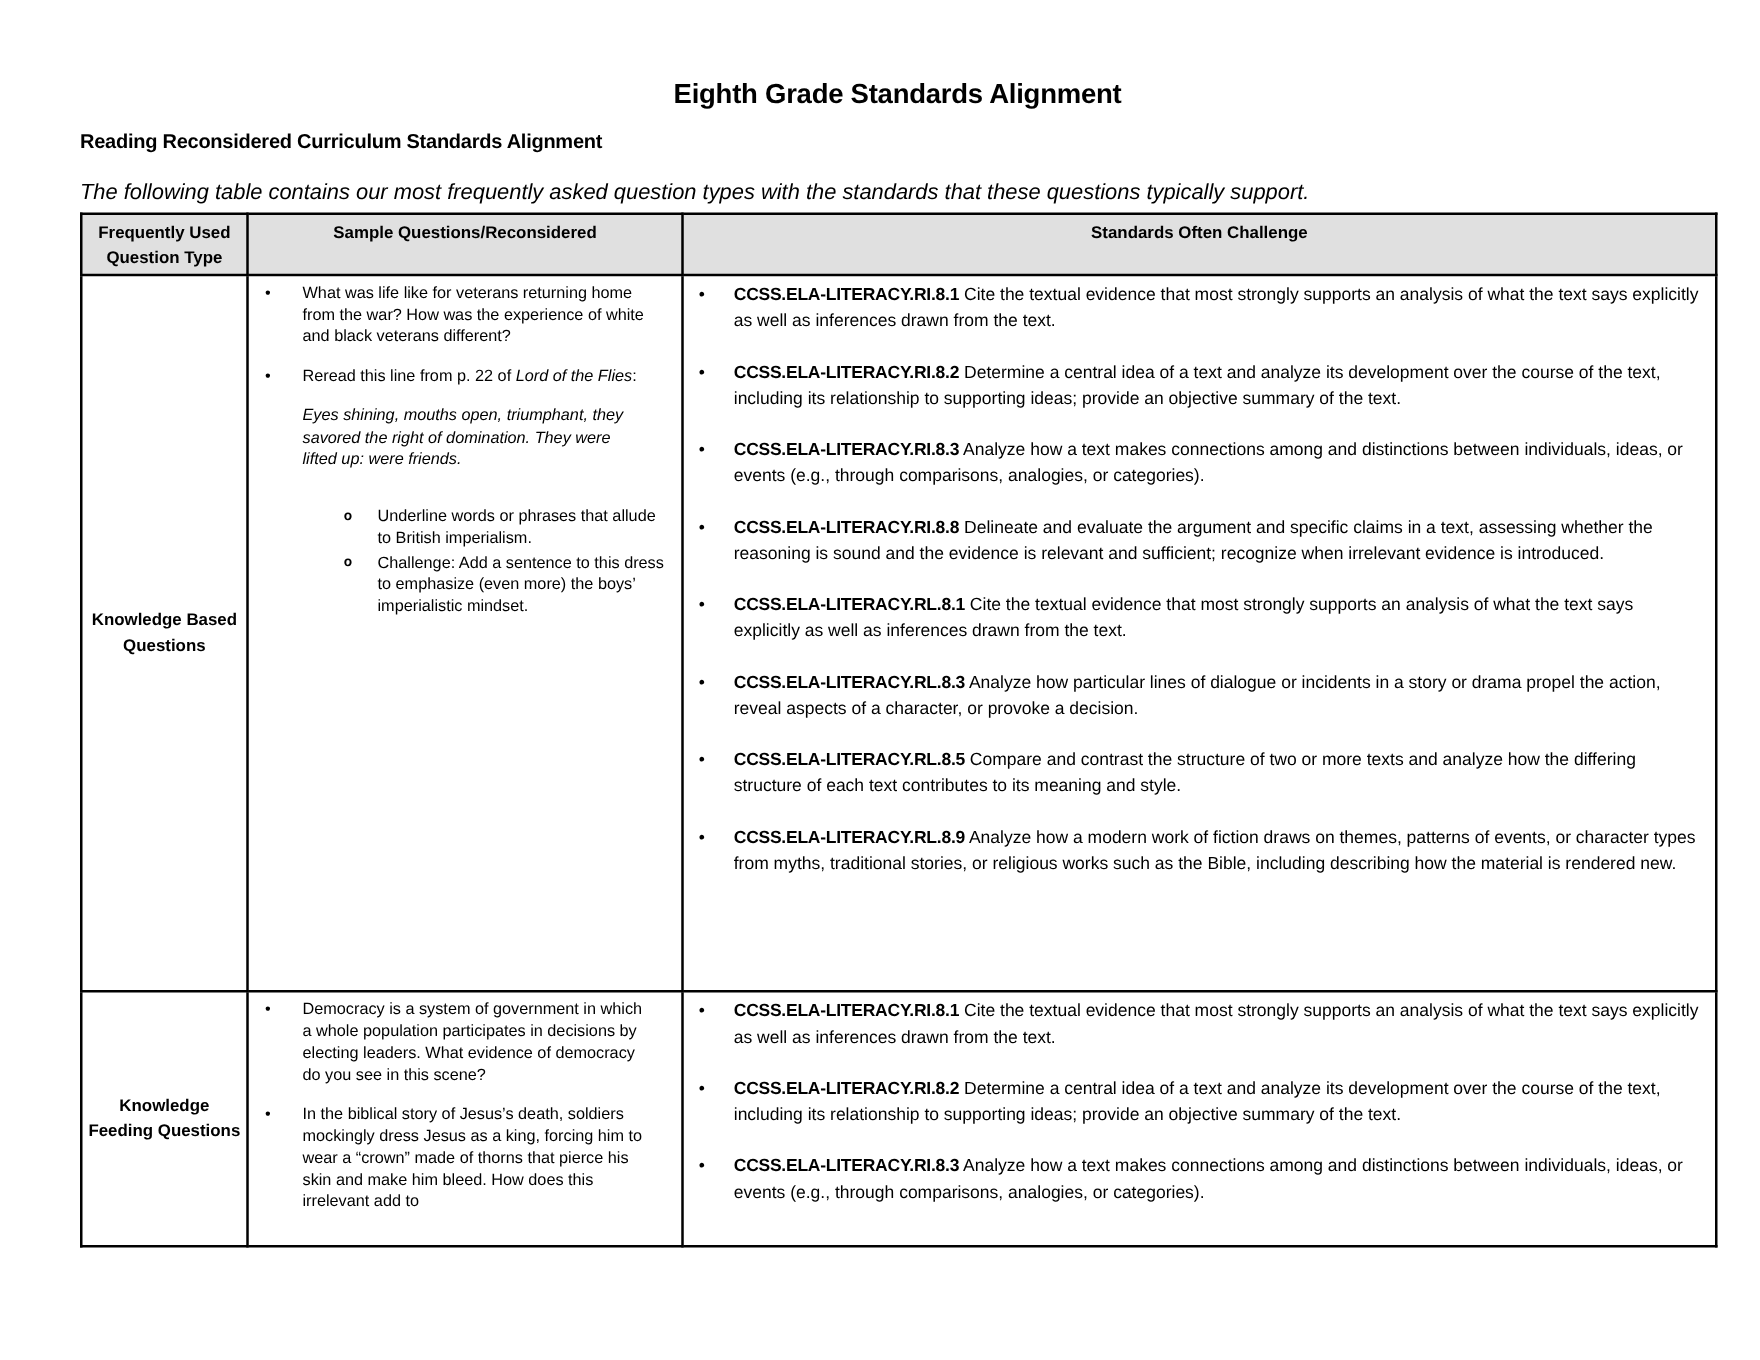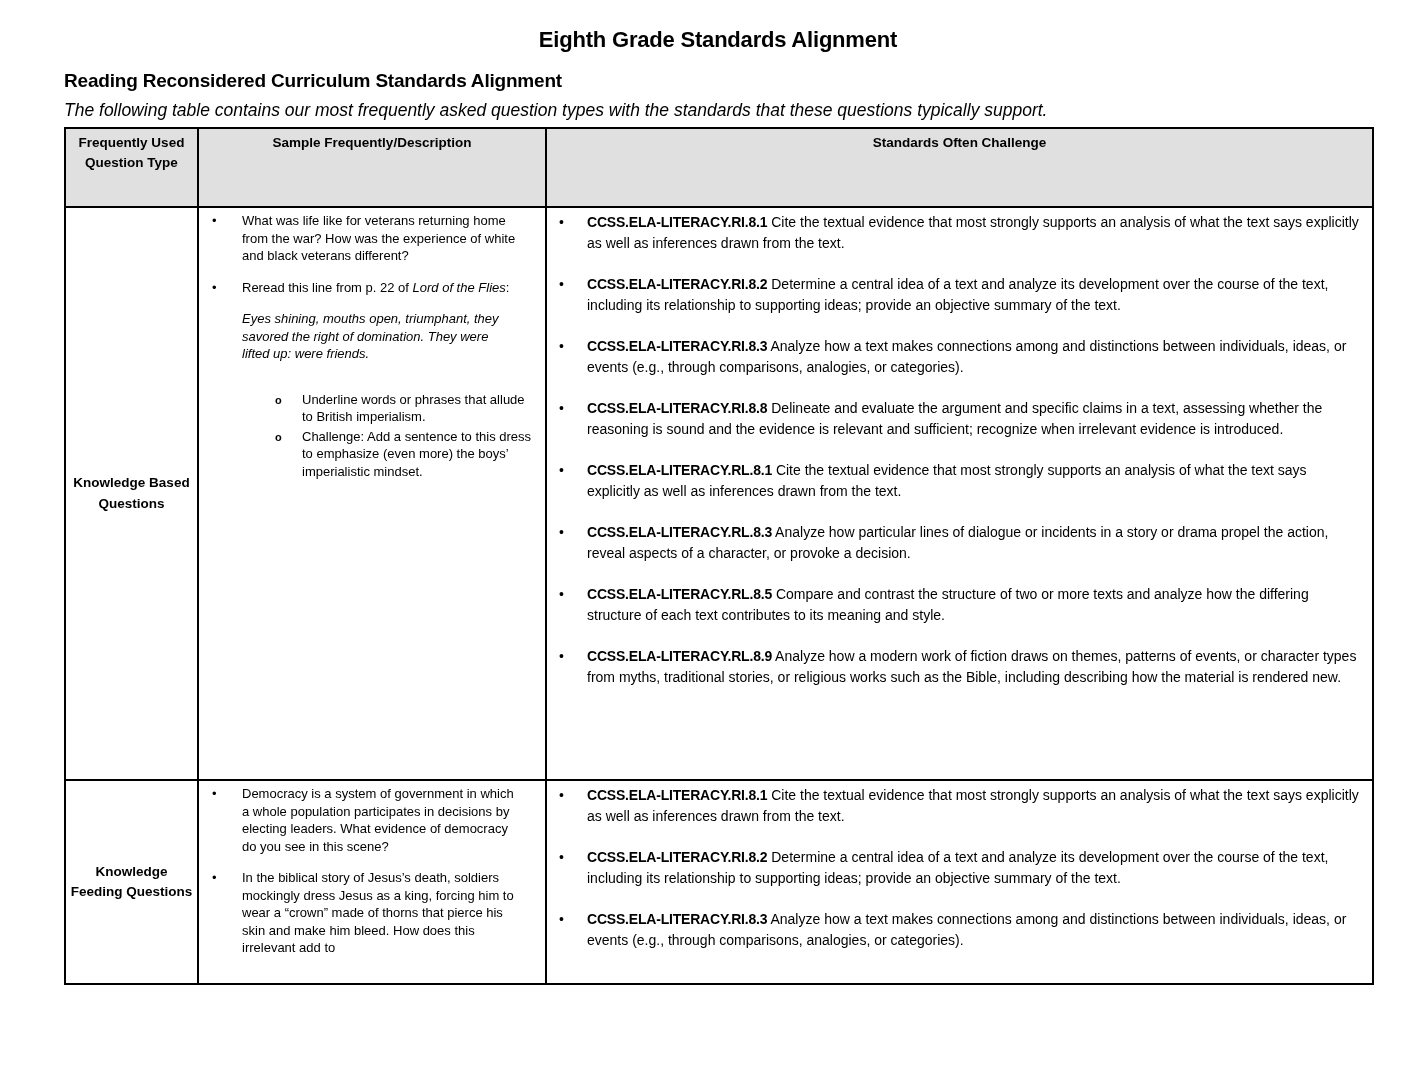--- a/index.html
+++ b/index.html
@@ -5,51 +5,51 @@
   * { box-sizing: border-box; }
   html, body { margin: 0; padding: 0; }
   body {
     width: 1408px; height: 1088px;
     background: #ffffff; color: #000;
     font-family: "Liberation Sans", sans-serif;
     overflow: hidden;
   }
   .doc { padding: 0 34px 0 64px; }
   .doc-title {
-    padding-top: 27px;
+    padding-top: 62px;
     text-align: center;
     font-weight: bold;
     font-size: 22px;
     letter-spacing: -0.2px;
     width: 1308px;
   }
   .section-heading {
     margin-top: 17px;
     font-weight: bold;
-    font-size: 19px;
+    font-size: 16px;
     letter-spacing: -0.2px;
   }
   .intro-text {
-    margin-top: 8px;
+    margin-top: 20px;
     font-style: italic;
     font-size: 17.5px;
   }
   table.standards-table {
     border-collapse: collapse;
     table-layout: fixed;
     width: 1308px;
     margin-top: 6px;
   }
   th, td { border: 2px solid #000; padding: 0; vertical-align: top; }
   th {
     background: #e0e0e0;
     font-size: 13.5px;
     font-weight: bold;
     text-align: center;
-    height: 79px;
+    height: 49px;
     padding: 4px 6px 0 6px;
     line-height: 1.45;
   }
   td.type-cell {
     vertical-align: middle;
     text-align: center;
     font-weight: bold;
     font-size: 13.5px;
     line-height: 1.5;
     padding: 0 4px;
@@ -96,21 +96,21 @@
 
   <table class="standards-table">
     <colgroup>
       <col style="width:133px">
       <col style="width:348px">
       <col style="width:827px">
     </colgroup>
     <thead>
       <tr>
         <th>Frequently Used Question Type</th>
-        <th>Sample Frequently/Description</th>
+        <th>Sample Questions/Reconsidered</th>
         <th>Standards Often Challenge</th>
       </tr>
     </thead>
     <tbody>
         <tr class="body-row row-1">
           <td class="type-cell"><span>Knowledge Based Questions</span></td>
           <td class="samples-cell">
             <div class="cell-inner">
               <ul class="plain">
                 <li class="sample-item bullet"><span class="marker">•</span><span>What was life like for veterans returning home from the war? How was the experience of white and black veterans different?</span></li>

